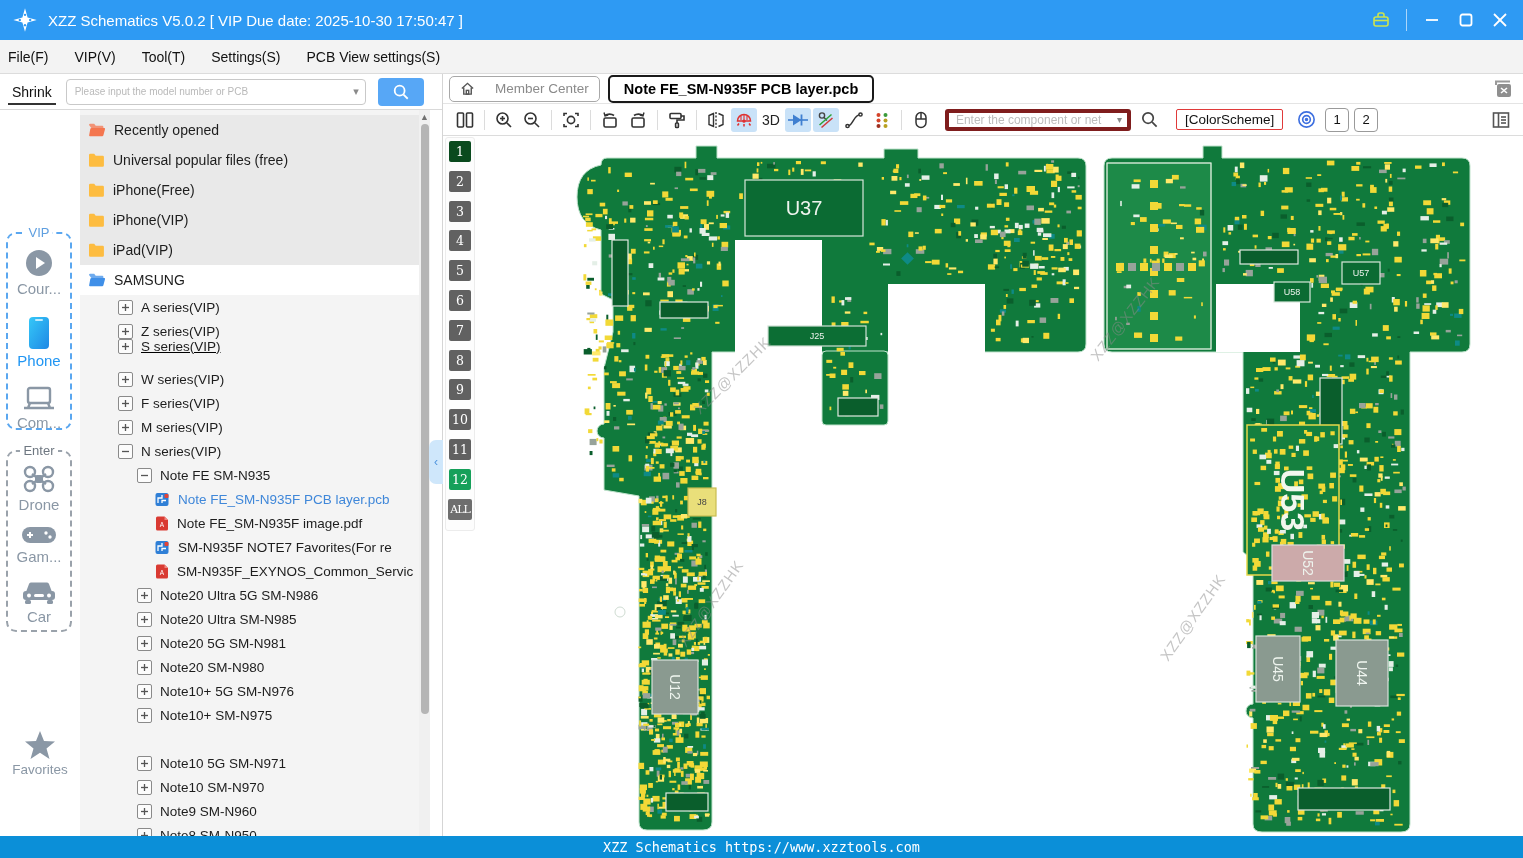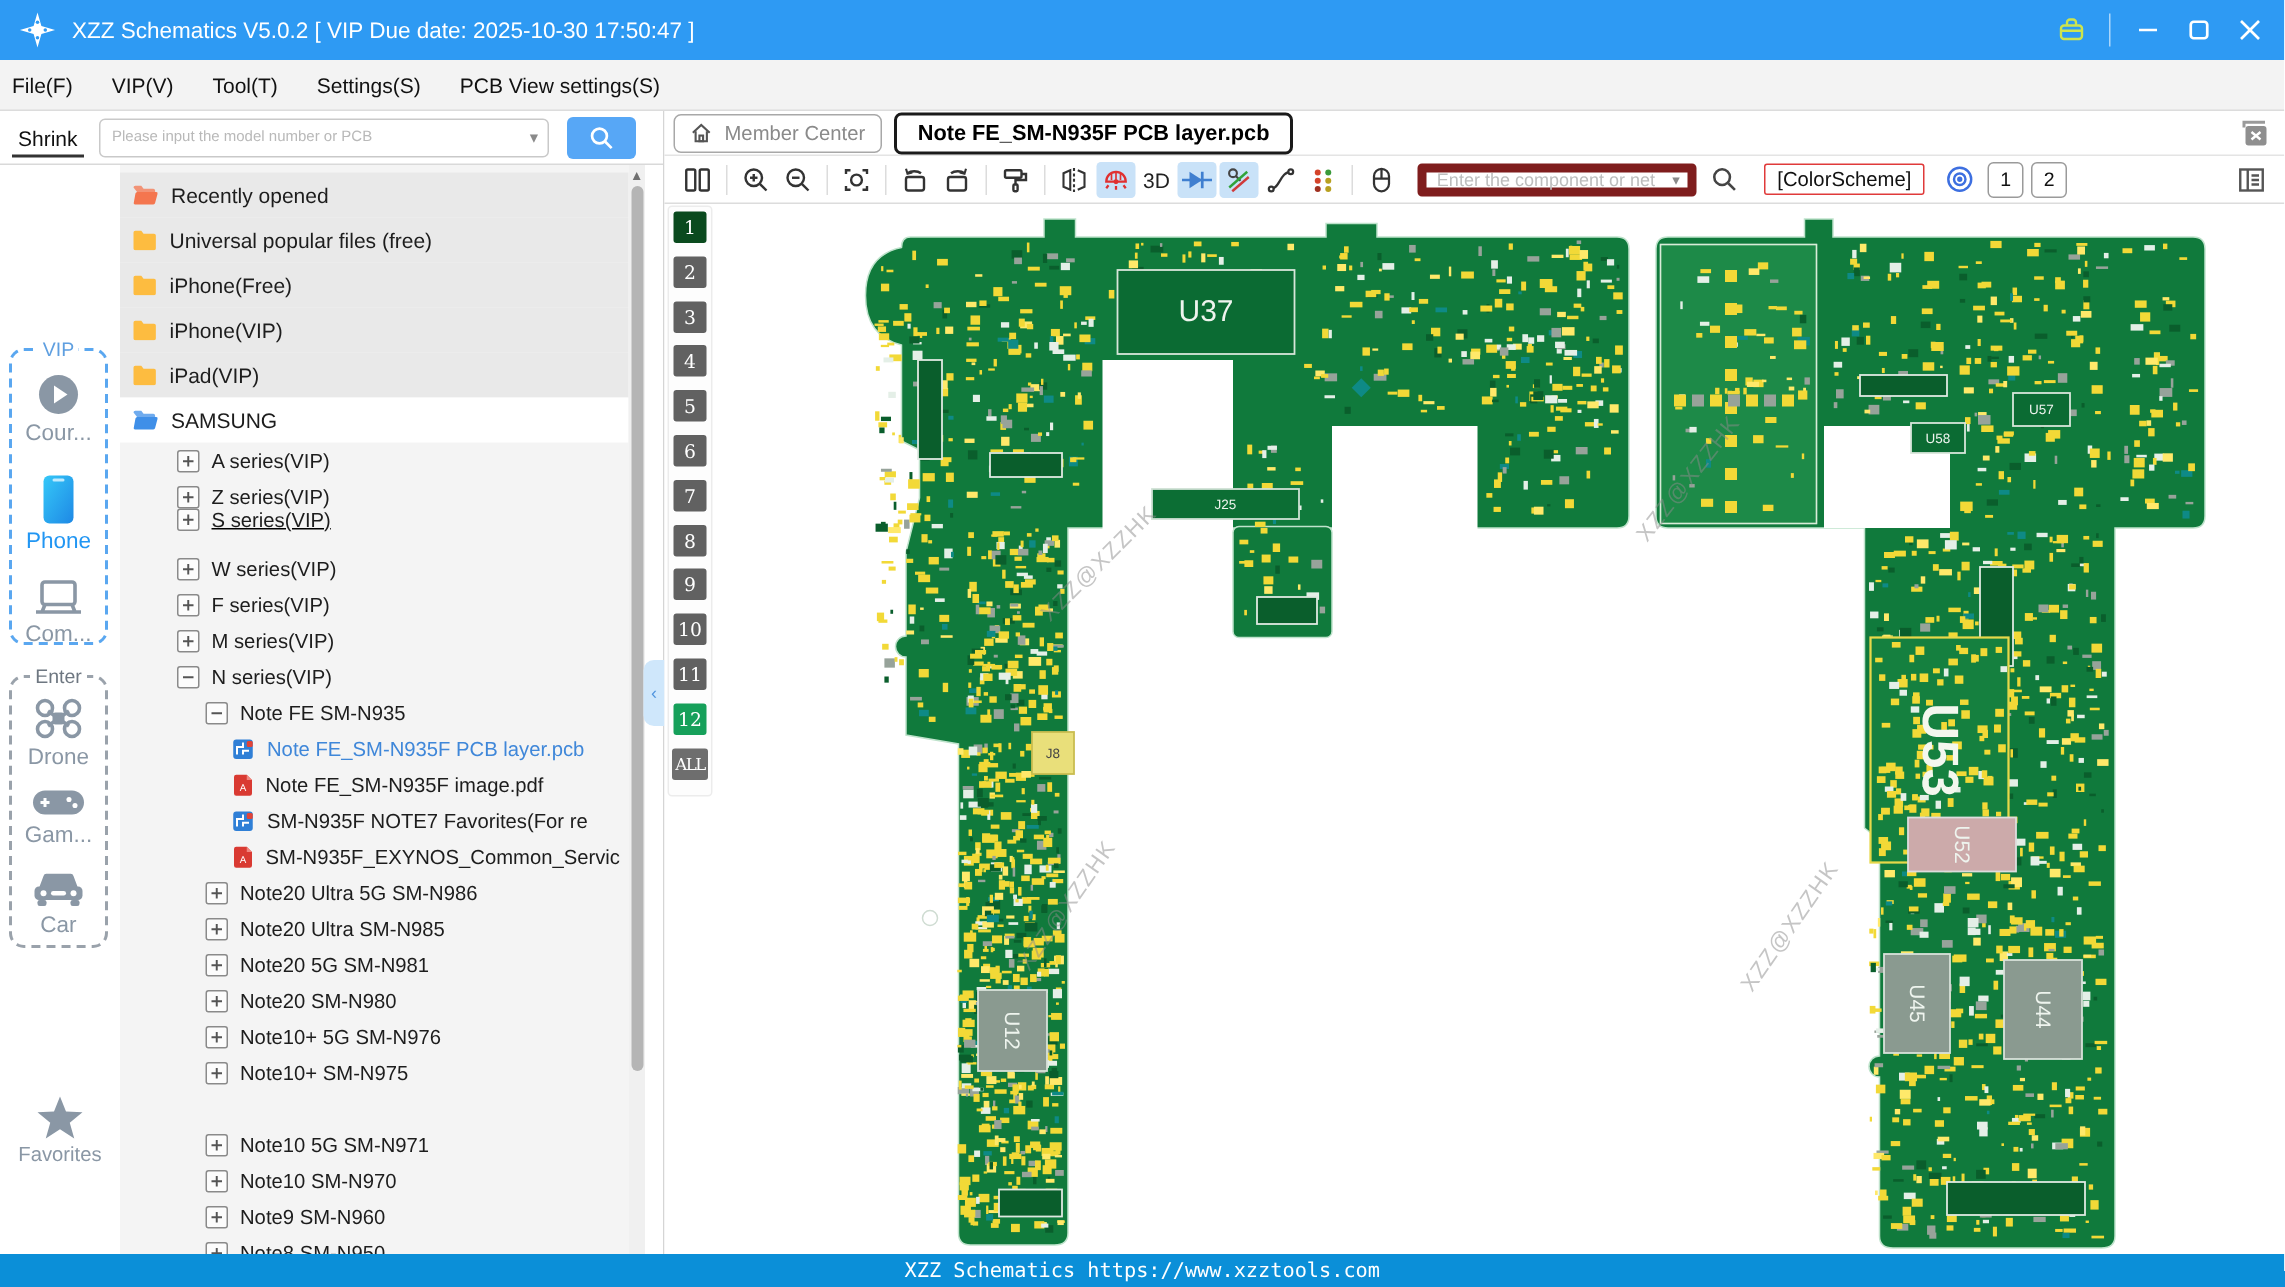--- a/index.html
+++ b/index.html
@@ -58,32 +58,32 @@
   #tree-scroll{left:419px;top:110px;width:11px;height:726px;background:#f0f0f0;}
   #tree-scroll .arrow{position:absolute;top:2px;left:0;width:11px;text-align:center;color:#707070;font-size:9px;}
   #tree-thumb{position:absolute;left:1.5px;top:14px;width:8px;height:590px;background:#b5b5b5;border-radius:4px;}
   #collapse-handle{left:429px;top:440px;width:14px;height:44px;background:#cfe7fb;border-radius:7px 0 0 7px;
                    display:flex;align-items:center;justify-content:center;color:#4f94dd;font-size:12px;}
   
   #tabrow{left:443px;top:74px;width:1080px;height:30px;background:#fff;border-bottom:1px solid #e4e4e4;
           display:flex;align-items:center;box-sizing:border-box;}
   #member-tab{margin-left:6px;height:24px;border:1px solid #a8a8a8;border-radius:5px;display:flex;
               align-items:center;padding:0 10px;color:#777;}
-  #member-tab .mc-label{font-size:13.5px;margin-left:8px;color:#8a8a8a;}
+  #member-tab .mc-label{font-size:13.5px;margin-left:20px;color:#8a8a8a;}
   #active-tab{margin-left:8px;height:24px;border:2px solid #1a1a1a;border-radius:5px;display:flex;
               align-items:center;padding:0 14px;font-weight:bold;font-size:14.5px;color:#000;background:#fff;}
   #closeall-btn{margin-left:auto;margin-right:10px;position:relative;width:20px;height:18px;}
   
   #vtoolbar{left:443px;top:104px;width:1080px;height:32px;background:#fff;border-bottom:1px solid #dcdcdc;
             display:flex;align-items:center;box-sizing:border-box;padding:0 8px;}
   .ticon{width:26px;height:24px;display:flex;align-items:center;justify-content:center;border-radius:3px;margin:0 1px;}
   .ticon.active{background:#c9e2f8;}
   .vsep{width:1px;height:20px;background:#dcdcdc;margin:0 5px;}
   #btn-3d{font-size:14px;color:#222;padding:0 3px;}
-  #component-search{margin-left:10px;width:186px;height:22px;border:6px solid #7f1d1d;border-radius:3px;
+  #component-search{margin-left:10px;width:186px;height:22px;border:4px solid #7f1d1d;border-radius:3px;
                     display:flex;align-items:center;padding:0 5px;box-sizing:border-box;}
   #component-search input{border:none;outline:none;flex:1;font-size:12px;color:#333;background:transparent;
                           font-family:"Liberation Sans",sans-serif;min-width:0;}
   #component-search input::placeholder{color:#bdbdbd;}
   #component-search .chev{color:#8a8a8a;font-size:10px;}
   #colorscheme-btn{margin-left:12px;border:1px solid #e03a3a;border-radius:2px;padding:2px 8px;
                    font-size:13.5px;color:#111;background:#fff;}
   .numbtn{width:22px;height:22px;border:1px solid #9a9a9a;border-radius:4px;display:flex;align-items:center;
           justify-content:center;font-size:13px;color:#111;margin-left:5px;background:#fff;}
   #eye-btn{margin-left:10px;}

